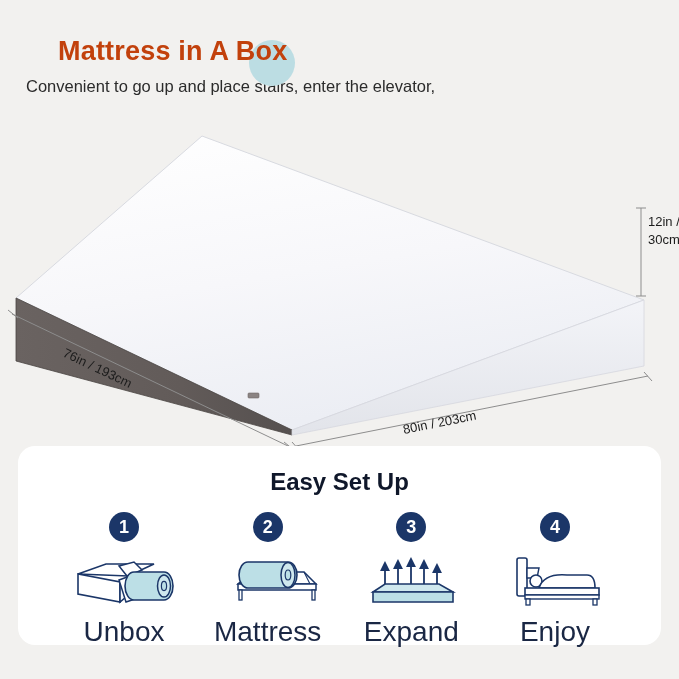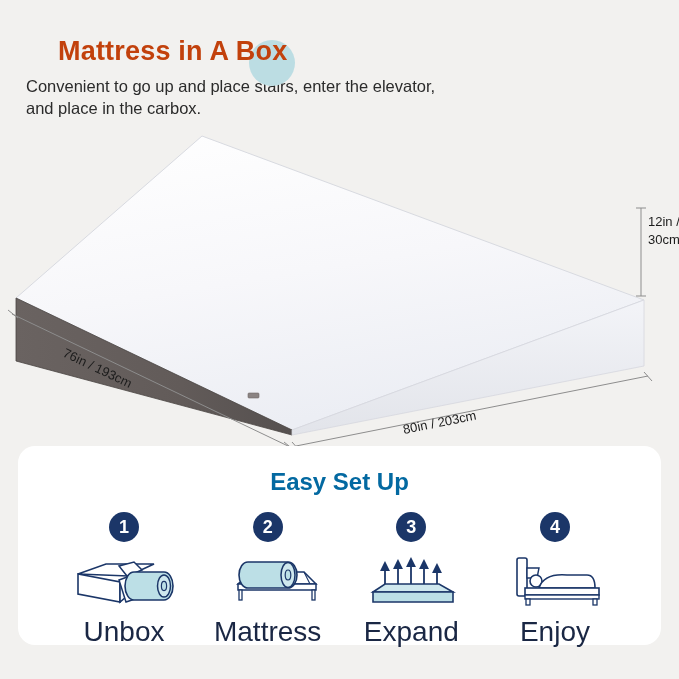--- a/index.html
+++ b/index.html
@@ -85,21 +85,21 @@
     width: 643px;
     height: 199px;
     background: #ffffff;
     border-radius: 17px;
   }
   .setup-title {
     text-align: center;
     margin-top: 22px;
     font-size: 24px;
     font-weight: bold;
-    color: #0369a1;
+    color: #0f172a;
   }
   .steps {
     display: flex;
     justify-content: space-between;
     align-items: flex-start;
     padding: 16px 36px 0 36px;
   }
   .step {
     width: 140px;
     display: flex;
@@ -136,21 +136,20 @@
 </head>
 <body>
 
 <div class="header">
   <div class="title-wrap">
     <span class="title-accent"></span>
     <span class="title">Mattress in A Box</span>
   </div>
   <div class="subtitle">
     <span>Convenient to go up and place stairs, enter the elevator,</span><br>
-    <span>and place in the carbox.</span>
   </div>
 </div>
 
 <div class="box-stage">
   <svg width="679" height="330" viewBox="0 0 679 330" xmlns="http://www.w3.org/2000/svg">
     <defs>
       <linearGradient id="topGrad" x1="0" y1="0" x2="0.35" y2="1">
         <stop offset="0%" stop-color="#ffffff"></stop>
         <stop offset="55%" stop-color="#f7f7fa"></stop>
         <stop offset="100%" stop-color="#eceef4"></stop>

